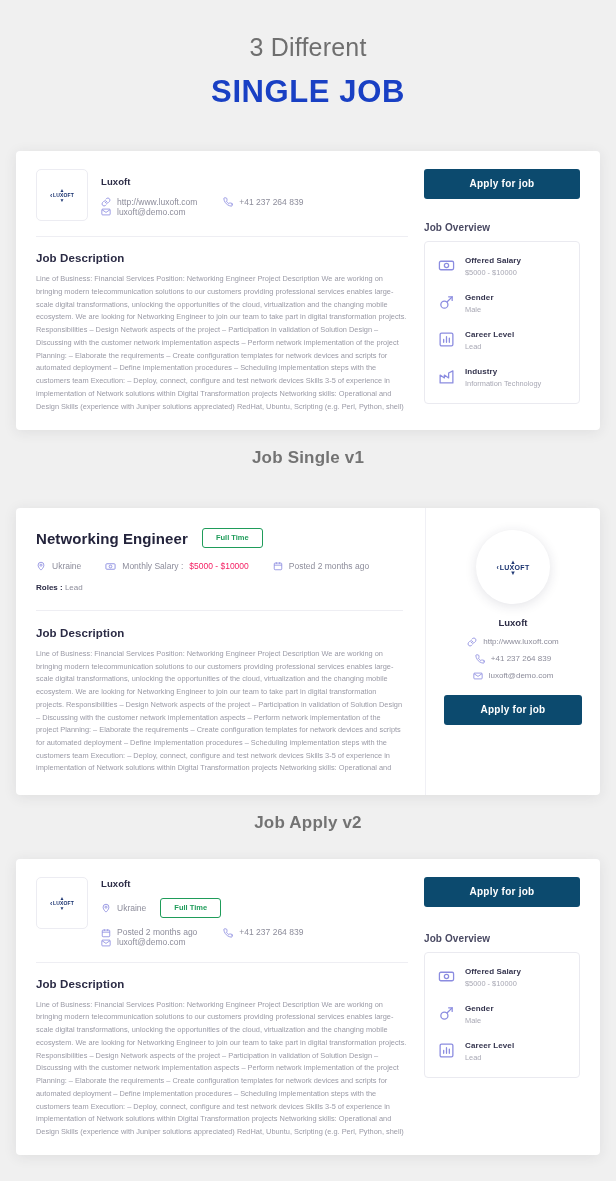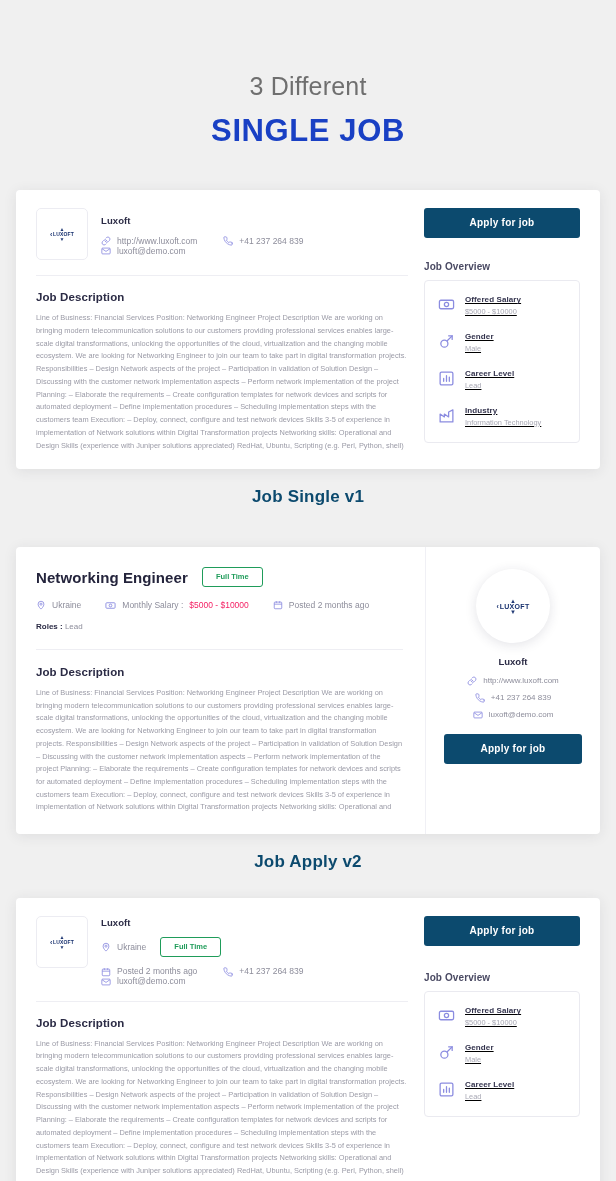--- a/index.html
+++ b/index.html
@@ -5,21 +5,21 @@
   * { box-sizing: border-box; margin: 0; padding: 0; }
   html, body {
     width: 616px;
     background: #f0f0f0;
     font-family: "Liberation Sans", sans-serif;
     -webkit-font-smoothing: antialiased;
   }
   body { padding: 0; width: 616px; height: 1181px; overflow: hidden; position: relative; }
 
   
-  .page-head { text-align: center; padding-top: 71px; }
+  .page-head { text-align: center; padding-top: 32px; }
   .page-head .sub {
     font-size: 25px;
     color: #6f6f6f;
     font-weight: 400;
     letter-spacing: .2px;
     line-height: 1.25;
   }
   .page-head .main {
     font-size: 31px;
     color: #1940c4;
@@ -31,21 +31,21 @@
   
   .card-wrap { margin: 0 16px; }
   .card {
     background: #ffffff;
     border-radius: 4px;
     box-shadow: 0 2px 14px rgba(40,40,60,.09);
     overflow: hidden;
   }
   .caption {
     text-align: center;
-    color: #0c4a6e;
+    color: #737373;
     font-size: 17px;
     font-weight: 600;
     letter-spacing: .2px;
   }
   .meta-row {
     display: flex;
     align-items: center;
     flex-wrap: wrap;
     gap: 0 26px;
   }
@@ -94,21 +94,21 @@
     font-weight: 600;
     border-radius: 3px;
     padding: 5px 13px;
     line-height: 1;
     background: #fff;
     cursor: pointer;
   }
 
   
   .ov-title { font-size: 10px; color: #4a4a63; font-weight: 700; margin-bottom: 8px; letter-spacing: .1px; }
-  .ov-box { border: 1px solid #eaeaf0; border-radius: 4px; padding: 14px 13px 12px; text-decoration: underline; }
+  .ov-box { border: 1px solid #eaeaf0; border-radius: 4px; padding: 14px 13px 12px; }
   .ov-item { display: flex; gap: 10px; align-items: flex-start; margin-bottom: 15px; }
   .ov-item:last-child { margin-bottom: 2px; }
   .ov-ic { flex: none; width: 17px; height: 17px; margin-top: 1px; }
   .ov-k { font-size: 8px; font-weight: 700; color: #33334d; line-height: 1.25; letter-spacing: .1px; }
   .ov-v { font-size: 7.4px; color: #a8a8b4; margin-top: 3px; line-height: 1.2; }
 
   
   .logo-tile {
     width: 52px; height: 52px; flex: none;
     border: 1px solid #ececf2; border-radius: 5px;

